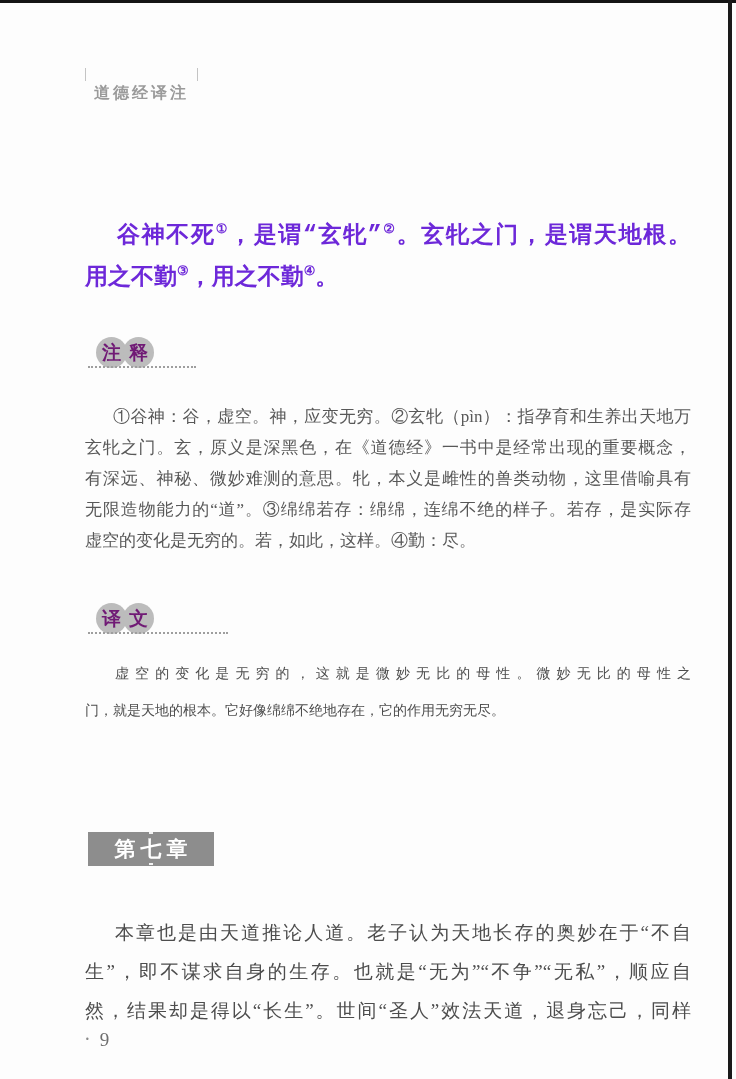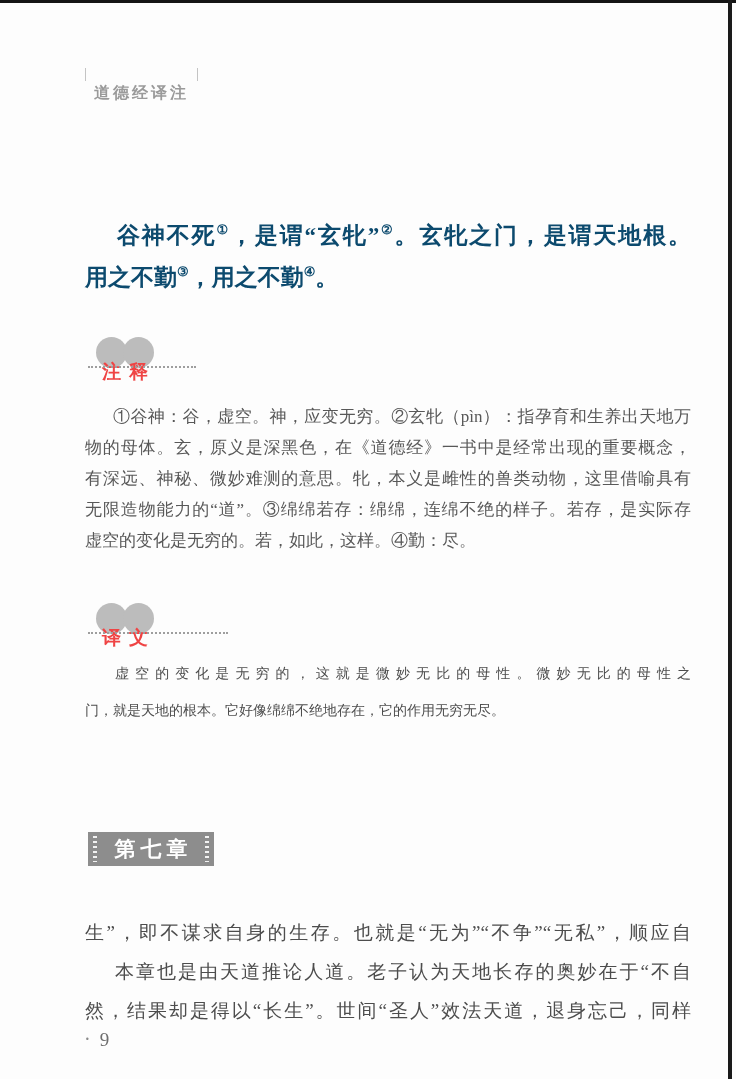--- a/index.html
+++ b/index.html
@@ -16,49 +16,50 @@
   
   .running-head {
     position:absolute; left:84px; top:42px;
     display:flex; align-items:center; gap:7px;
   }
   .rh-bar { color:#b3b3b3; font-size:15px; line-height:18px; }
   .rh-title { color:#9a9a9a; font-size:16px; font-weight:700; letter-spacing:3px;margin-top:41px; }
 
   
   .quote { position:absolute; left:85px; top:209px; width:606px;
-           color:#0c4a6e; font-weight:700; font-size:23px; }
+           color:#6d28d9; font-weight:700; font-size:23px;font-family:Liberation Mono, monospace; }
   .q-line { height:42px; line-height:42px; }
   .sup { font-size:13px; vertical-align:9px; font-weight:700; }
 
   
   .section-head { position:absolute; width:62px; height:32px; }
   .seal-circle { position:absolute; top:0; width:31px; height:31px; border-radius:50%; background:#bcbcbc; }
   .sc-1 { left:0; } .sc-2 { left:27px; }
-  .seal-label { position:absolute; left:6px; top:22px; font-size:19px; font-weight:700;
-                color:#ef4444; letter-spacing:8px; white-space:nowrap; }
+  .seal-label { position:absolute; left:6px; top:3px; font-size:19px; font-weight:700;
+                color:#701a75; letter-spacing:8px; white-space:nowrap; }
   .dotted-line { position:absolute; height:0; border-top:2px dotted #9e9e9e; }
 
   
   .para { position:absolute; left:85px; width:606px; }
   .t-line { display:block; }
   .jfull { text-align:justify; text-align-last:justify; }
   .notes-para { top:401px; font-size:17px; color:#585858; }
   .notes-para .t-line { height:31px; line-height:31px; }
   .trans-para { top:655px; font-size:14px; color:#4d4d4d; }
   .trans-para .t-line { height:37px; line-height:37px; }
   .comm-para { top:913px; font-size:19px; color:#4d4d4d; }
   .comm-para .t-line { height:39px; line-height:39px; }
   .ind-28 { text-indent:28px; } .ind-30 { text-indent:30px; } .ind-32 { text-indent:32px; }
 
   
   .banner {
     position:absolute; left:88px; top:832px; width:126px; height:34px;
     background:#8d8d8d; display:flex; align-items:center; justify-content:space-between;
     padding:0 5px;
+    flex-direction:column;
   }
   .banner-deco { width:4px; height:26px;
     background:repeating-linear-gradient(180deg,#f2f2f2 0 2px, transparent 2px 5px); }
   .banner-label { color:#ffffff; font-size:21px; font-weight:700; letter-spacing:5px;
                   text-indent:5px; flex:1; text-align:center; }
 
   
   .footer { position:absolute; left:84px; top:1028px; display:flex; align-items:center; gap:9px;
             color:#6e6e6e; font-size:19px; }
   .footer-bullet { font-size:20px; color:#8a8a8a; }
@@ -88,21 +89,21 @@
 
   <div class="section-head" style="left:96px; top:337px;">
     <span class="seal-circle sc-1"></span>
     <span class="seal-circle sc-2"></span>
     <span class="seal-label">注释</span>
   </div>
   <div class="dotted-line" style="left:88px; top:366px; width:108px;"></div>
 
   <div class="para notes-para">
     <span class="t-line jfull ind-28">①谷神：谷，虚空。神，应变无穷。②玄牝（pìn）：指孕育和生养出天地万</span>
-    <span class="t-line jfull">物的母体。玄，原义是深黑色，在《道德经》一书中是经常出现的重要概念，</span>
+    <span class="t-line jfull">玄牝之门。玄，原义是深黑色，在《道德经》一书中是经常出现的重要概念，</span>
     <span class="t-line jfull">有深远、神秘、微妙难测的意思。牝，本义是雌性的兽类动物，这里借喻具有</span>
     <span class="t-line jfull">无限造物能力的“道”。③绵绵若存：绵绵，连绵不绝的样子。若存，是实际存</span>
     <span class="t-line">虚空的变化是无穷的。若，如此，这样。④勤：尽。</span>
   </div>
 
   <div class="section-head" style="left:96px; top:603px;">
     <span class="seal-circle sc-1"></span>
     <span class="seal-circle sc-2"></span>
     <span class="seal-label">译文</span>
   </div>
@@ -113,22 +114,22 @@
     <span class="t-line">门，就是天地的根本。它好像绵绵不绝地存在，它的作用无穷无尽。</span>
   </div>
 
   <div class="banner">
     <span class="banner-deco"></span>
     <span class="banner-label">第七章</span>
     <span class="banner-deco"></span>
   </div>
 
   <div class="para comm-para">
+    <span class="t-line jfull ind-30">本章也是由天道推论人道。老子认为天地长存的奥妙在于“不自</span>
     <span class="t-line jfull">生”，即不谋求自身的生存。也就是“无为”“不争”“无私”，顺应自</span>
-    <span class="t-line jfull ind-30">本章也是由天道推论人道。老子认为天地长存的奥妙在于“不自</span>
     <span class="t-line jfull">然，结果却是得以“长生”。世间“圣人”效法天道，退身忘己，同样</span>
   </div>
 
   <div class="footer">
     <span class="footer-bullet">·</span>
     <span>9</span>
   </div>
 
 </div>
 

